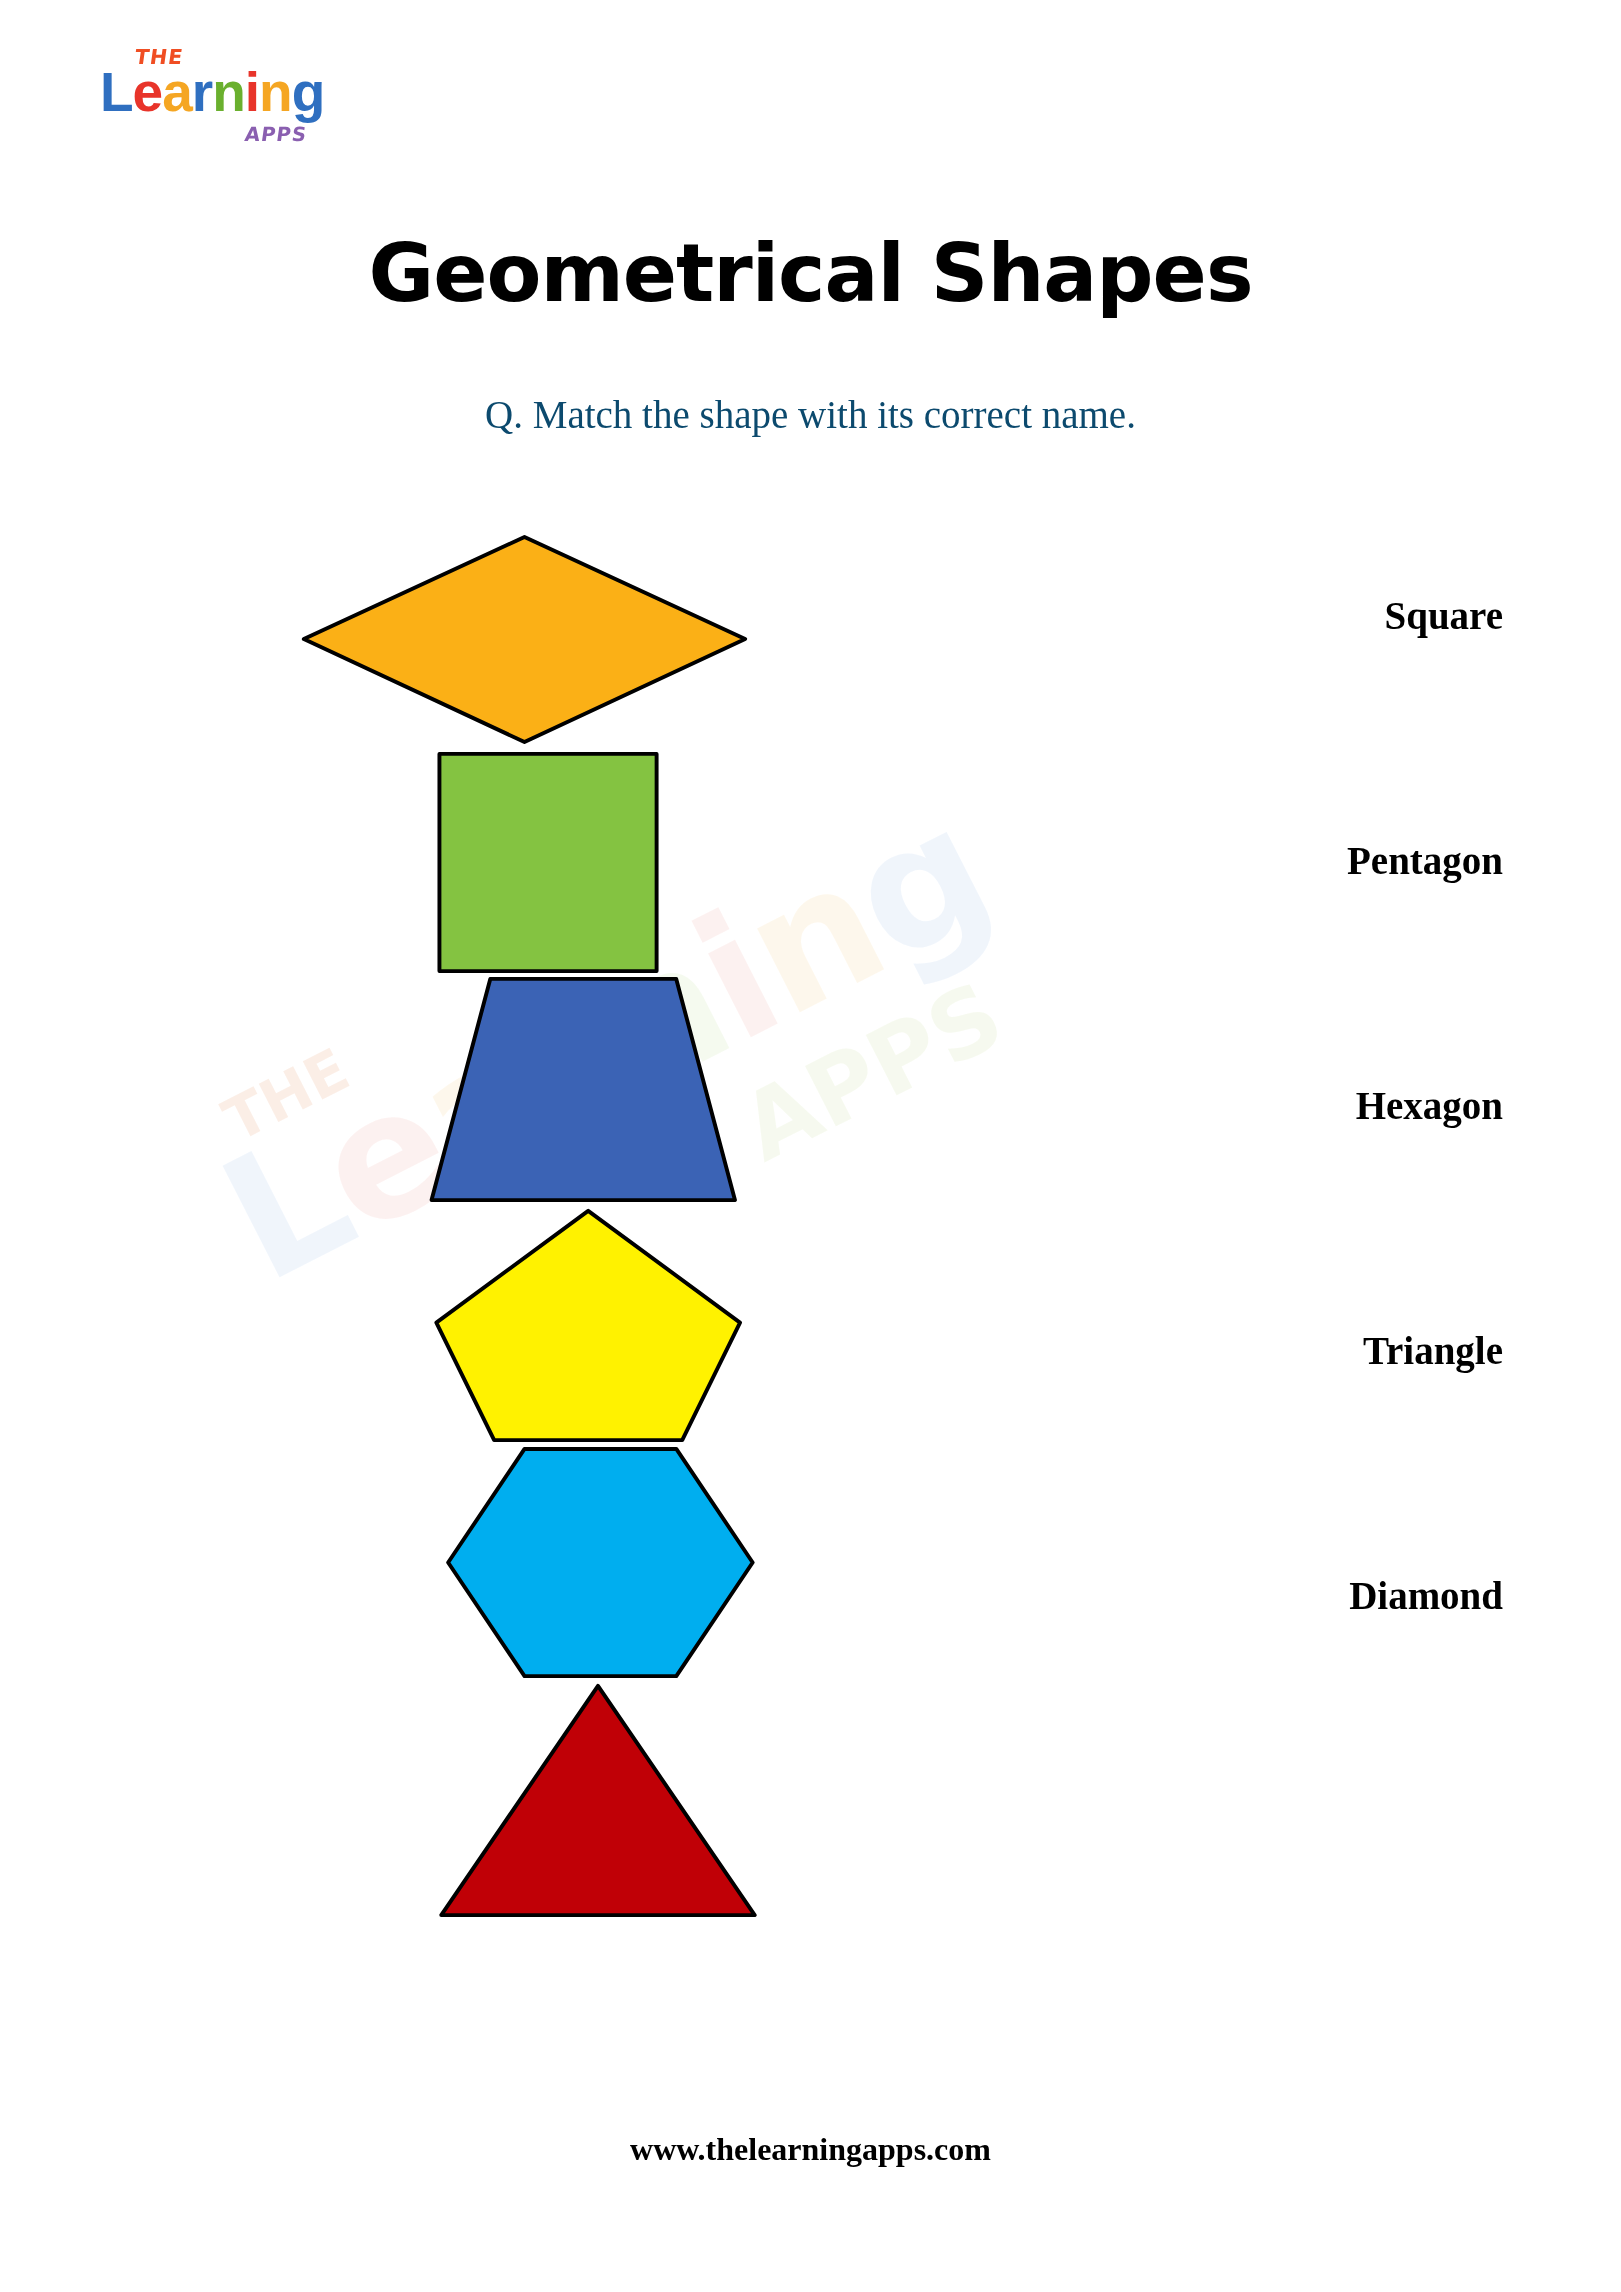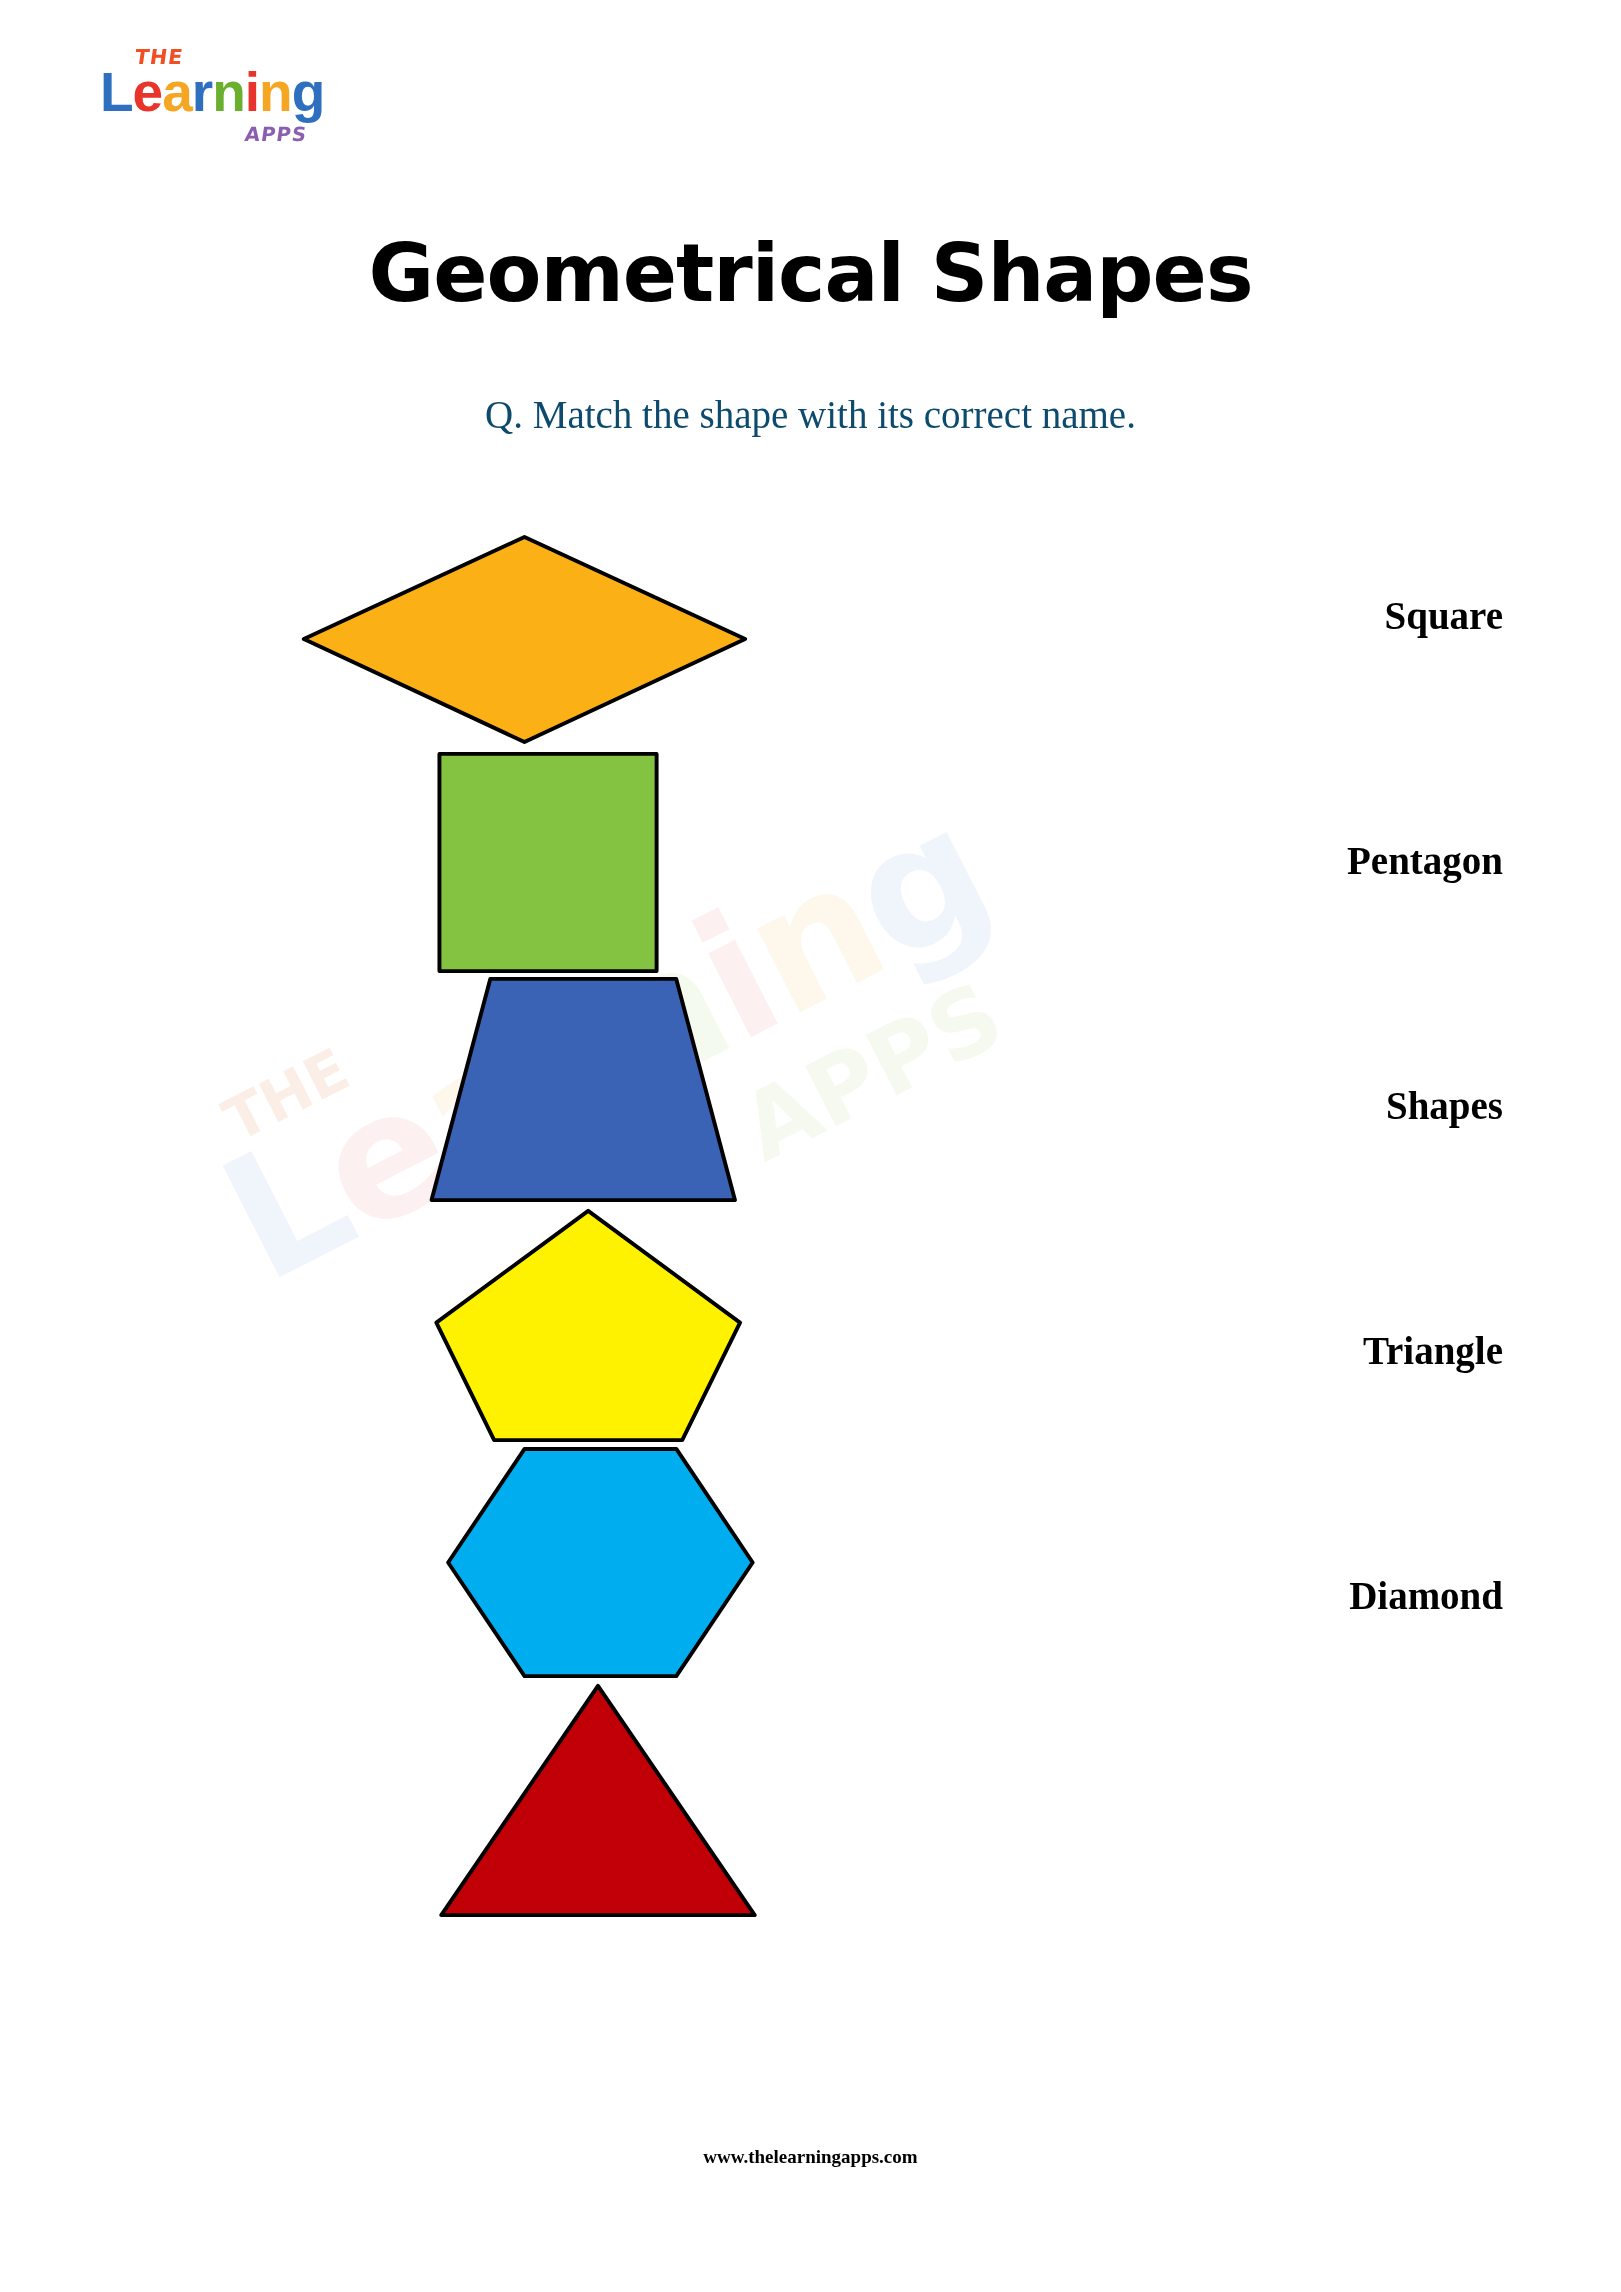--- a/index.html
+++ b/index.html
@@ -169,21 +169,21 @@
 
   
   .footer {
     position: absolute;
     left: 0;
     bottom: 125px;
     width: 100%;
     text-align: center;
     font-family: "Liberation Serif", serif;
     font-weight: bold;
-    font-size: 19px;
+    font-size: 32px;
     color: #000000;
   }
 </style>
 </head>
 <body>
 
 <div class="logo">
   <div class="the">THE</div>
   <div class="learning">
     <span>L</span><span>e</span><span>a</span><span>r</span><span>n</span><span>i</span><span>n</span><span>g</span>
@@ -238,19 +238,19 @@
     <svg class="shape-svg" width="510" height="240" viewBox="0 0 520 245" xmlns="http://www.w3.org/2000/svg">
       <polygon id="sh-5" points="310,6 470,240 150,240" stroke-width="4" stroke-linejoin="round" fill="#C00006" stroke="#000000"></polygon>
     </svg>
   </div>
 
 </div>
 
 <div class="names">
   <div class="name-item">Square</div>
   <div class="name-item">Pentagon</div>
-  <div class="name-item">Shapes</div>
+  <div class="name-item">Hexagon</div>
   <div class="name-item">Triangle</div>
   <div class="name-item">Diamond</div>
 </div>
 
 <div class="footer">www.thelearningapps.com</div>
 
 
 </body></html>

